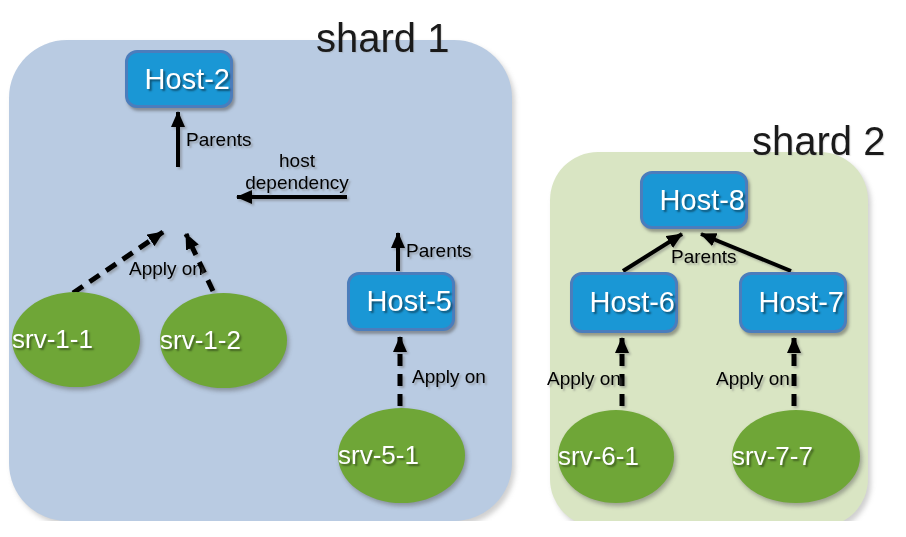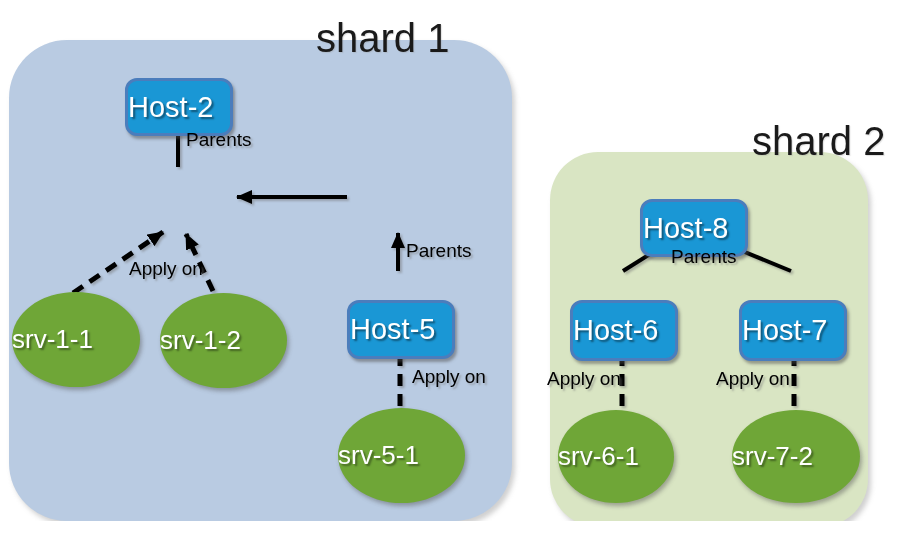--- a/index.html
+++ b/index.html
@@ -12,25 +12,24 @@
   .shard-2{left:550px;top:152px;width:318px;height:375px;border-radius:48px;background:var(--shard2-bg);}
   .shard-title{
     position:absolute;font-size:40px;color:var(--title-text);white-space:nowrap;line-height:1.05;
     text-shadow:1px 1px 1px rgba(150,150,150,.30);
   }
   .title-1{left:316px;top:17px;}
   .title-2{left:752px;top:120px;}
   .host{
     position:absolute;box-sizing:border-box;
     background:var(--host-fill);border:3px solid var(--host-border);border-radius:12px;
-    display:flex;align-items:center;justify-content:flex-start;
+    display:flex;align-items:center;justify-content:flex-end;
     color:var(--node-text);font-size:29px;
     box-shadow:2px 3px 3px rgba(80,80,80,.5);
     text-shadow:2px 2px 2px rgba(0,0,0,.45);
-    margin-top:28px;
   }
   .svc{
     position:absolute;border-radius:50%;
     background:var(--service-fill);
     display:flex;align-items:center;justify-content:flex-start;
     color:var(--node-text);font-size:26px;
     box-shadow:2px 3px 4px rgba(80,80,80,.45);
     text-shadow:2px 2px 2px rgba(0,0,0,.4);
   }
   .edge-label{
@@ -101,24 +100,25 @@
     <span>Host-6</span>
   </div>
   <div class="host" style="left:739px;top:272px;width:108px;height:61px">
     <span>Host-7</span>
   </div>
 
   <div class="svc" style="left:558px;top:410px;width:116px;height:93px">
     <span>srv-6-1</span>
   </div>
   <div class="svc" style="left:732px;top:410px;width:128px;height:93px">
-    <span>srv-7-2</span>
+    <span>srv-7-7</span>
   </div>
 
   <div class="edge-label" style="left:186px;top:129px">Parents</div>
+  <div class="edge-label wrap" style="left:237px;top:150px;width:120px">host dependency</div>
   <div class="edge-label" style="left:406px;top:240px">Parents</div>
   <div class="edge-label" style="left:129px;top:258px">Apply on</div>
   <div class="edge-label" style="left:412px;top:366px">Apply on</div>
   <div class="edge-label" style="left:671px;top:246px">Parents</div>
   <div class="edge-label" style="left:547px;top:368px">Apply on</div>
   <div class="edge-label" style="left:716px;top:368px">Apply on</div>
 
 </div>
 
 </body></html>

